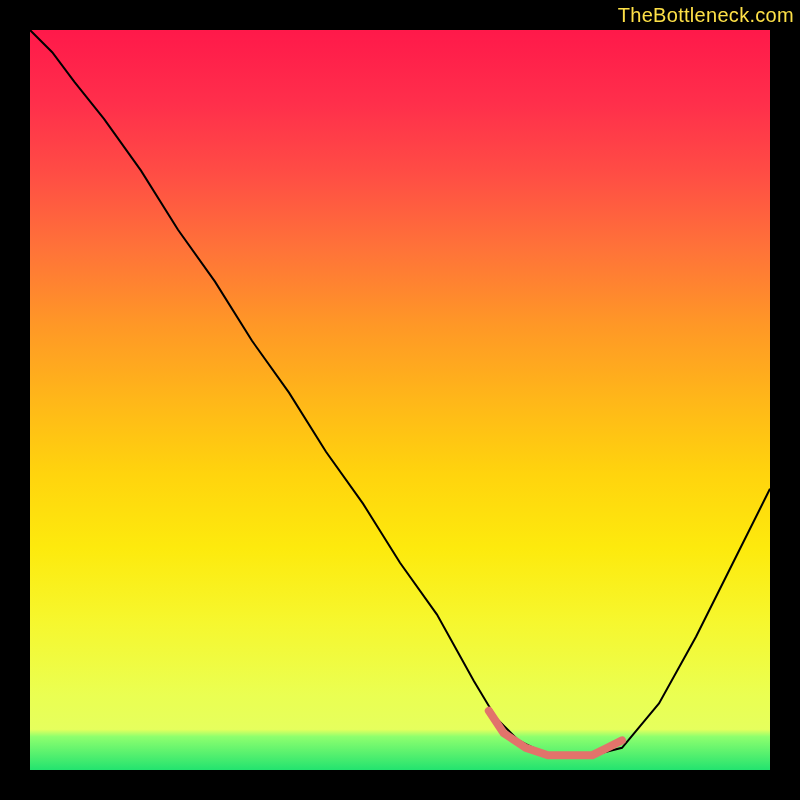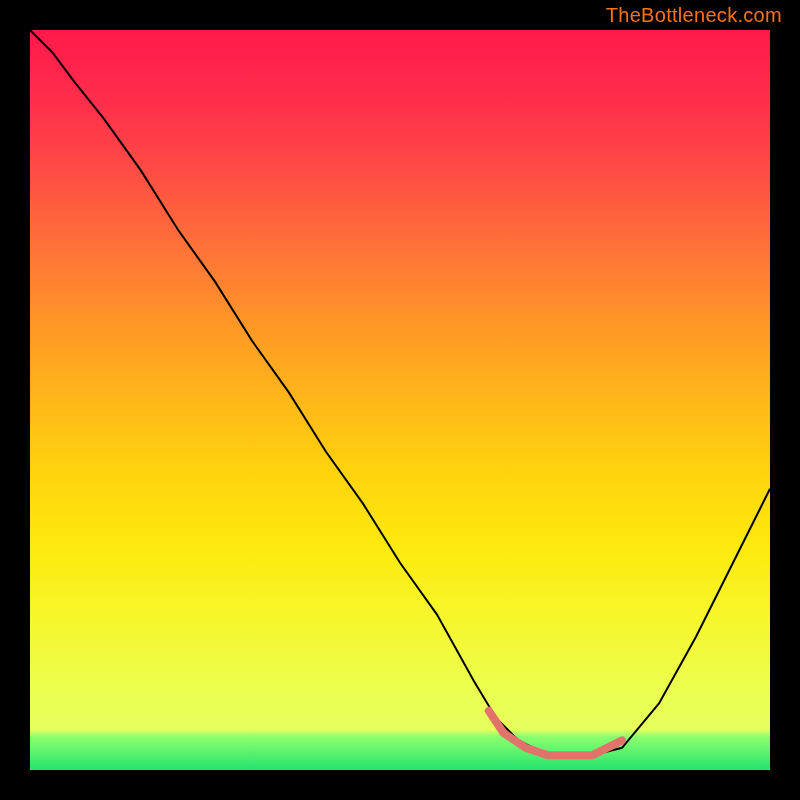--- a/index.html
+++ b/index.html
@@ -13,22 +13,22 @@
   }
   .frame {
     position: relative;
     width: 800px;
     height: 800px;
     background: #000;
   }
   .watermark {
     position: absolute;
     top: 4px;
-    right: 18px;
-    color: #f97316;
+    right: 6px;
+    color: #fde047;
     font-size: 20px;
     font-weight: 500;
     letter-spacing: 0.3px;
     z-index: 10;
   }
   .plot-area {
     position: absolute;
     left: 30px;
     top: 30px;
     width: 740px;

